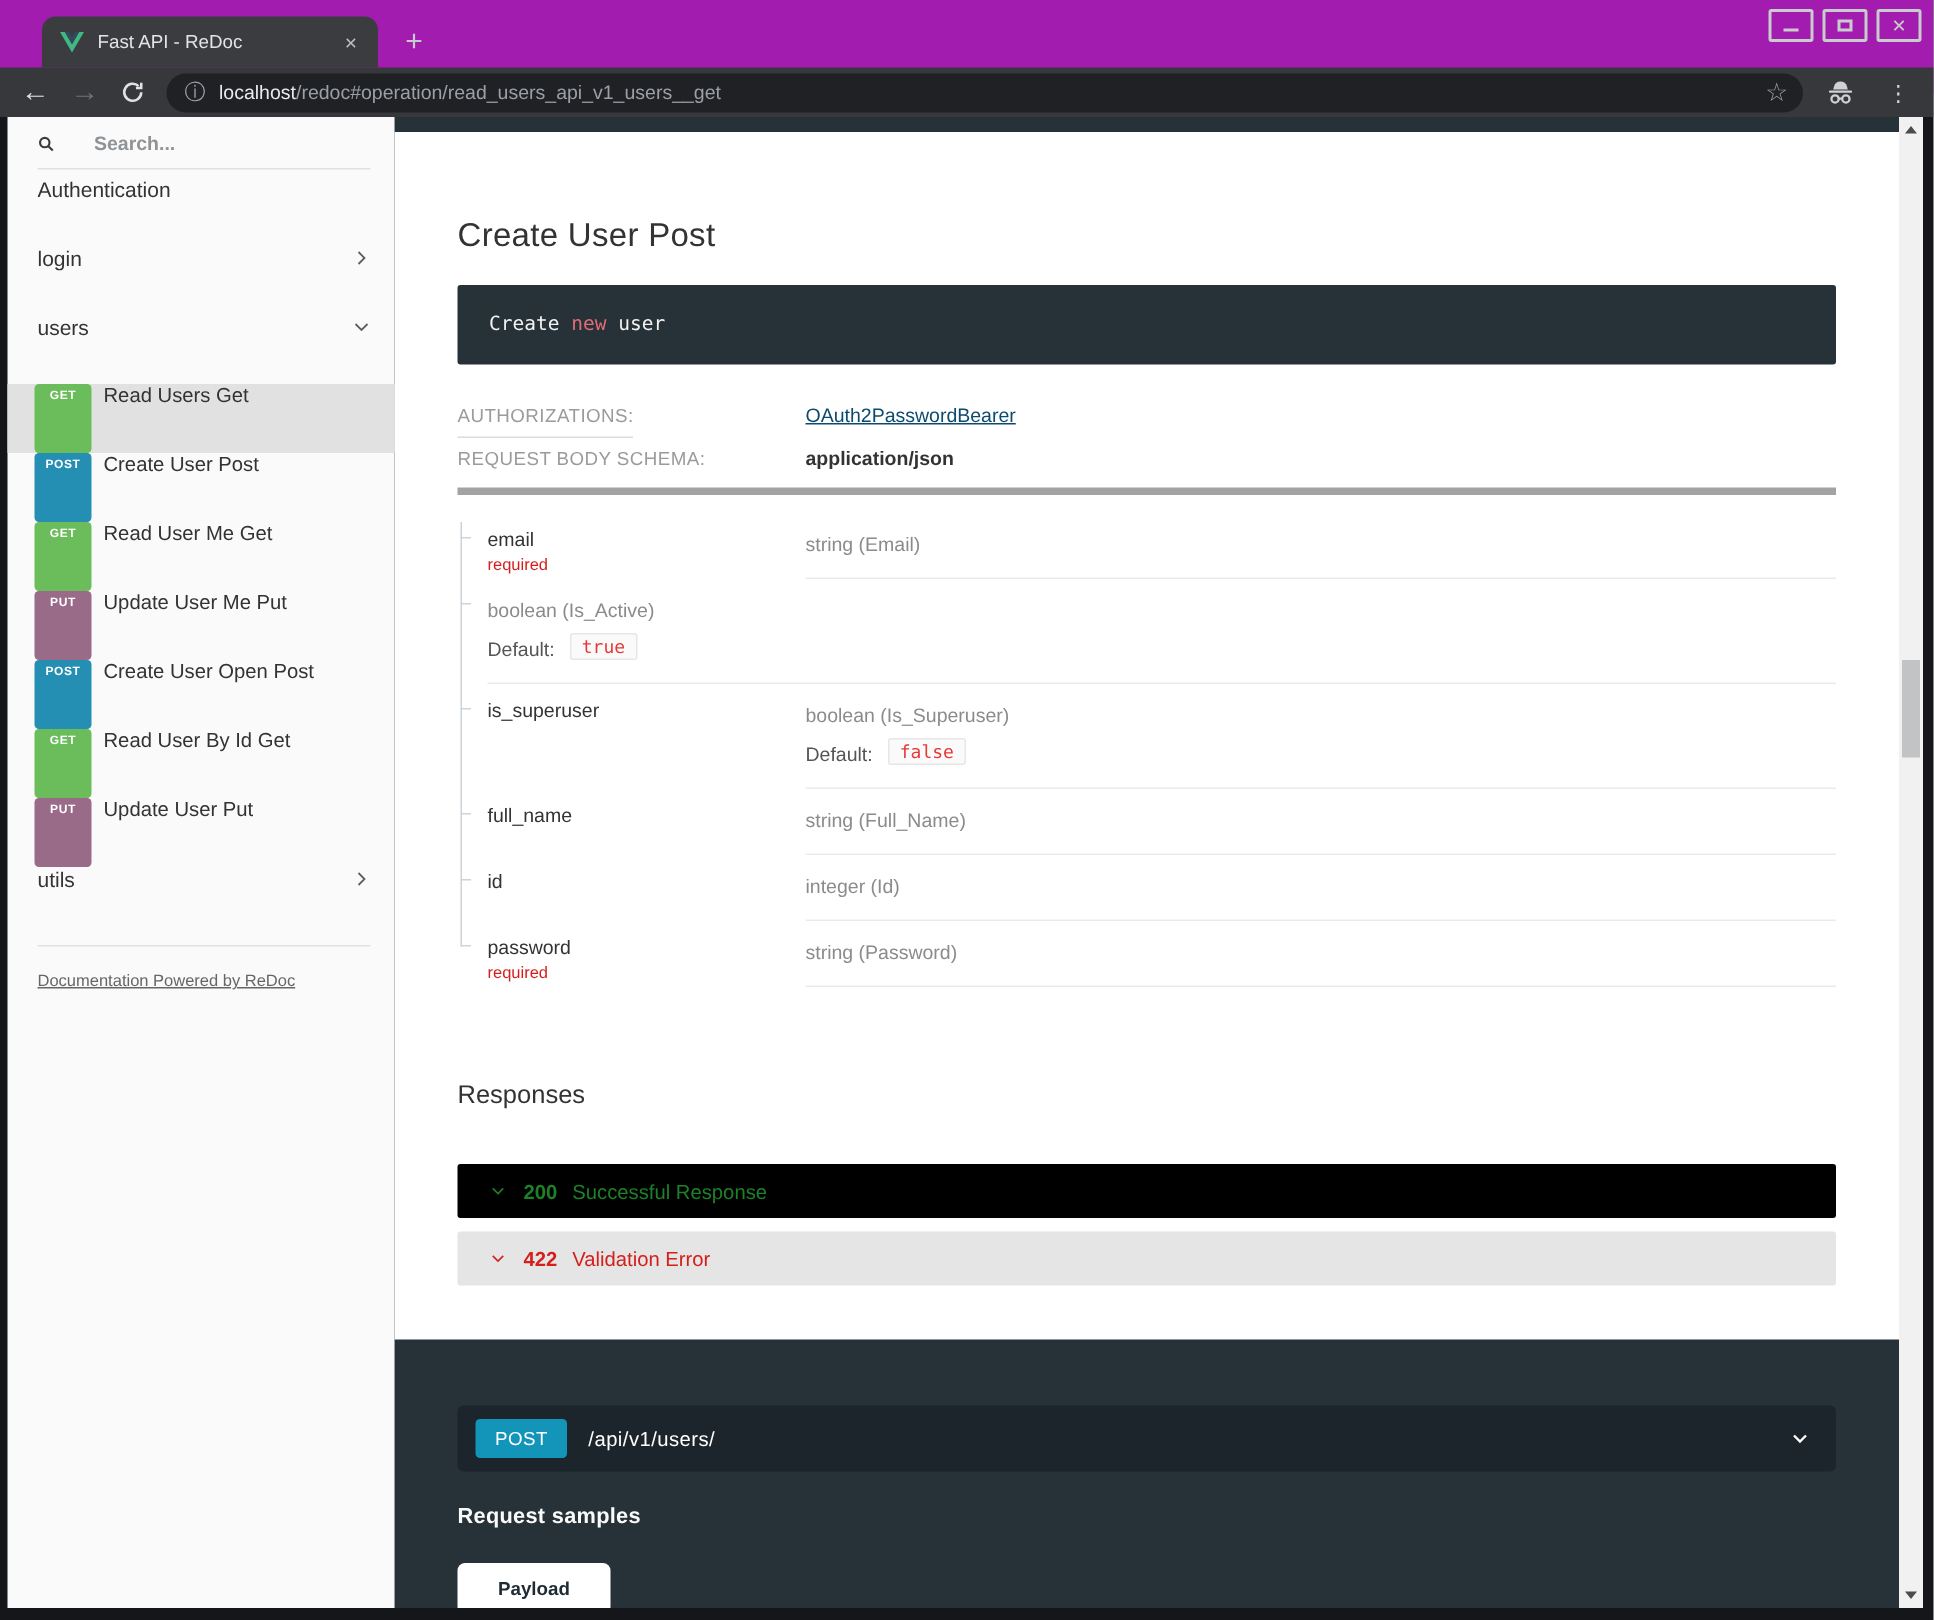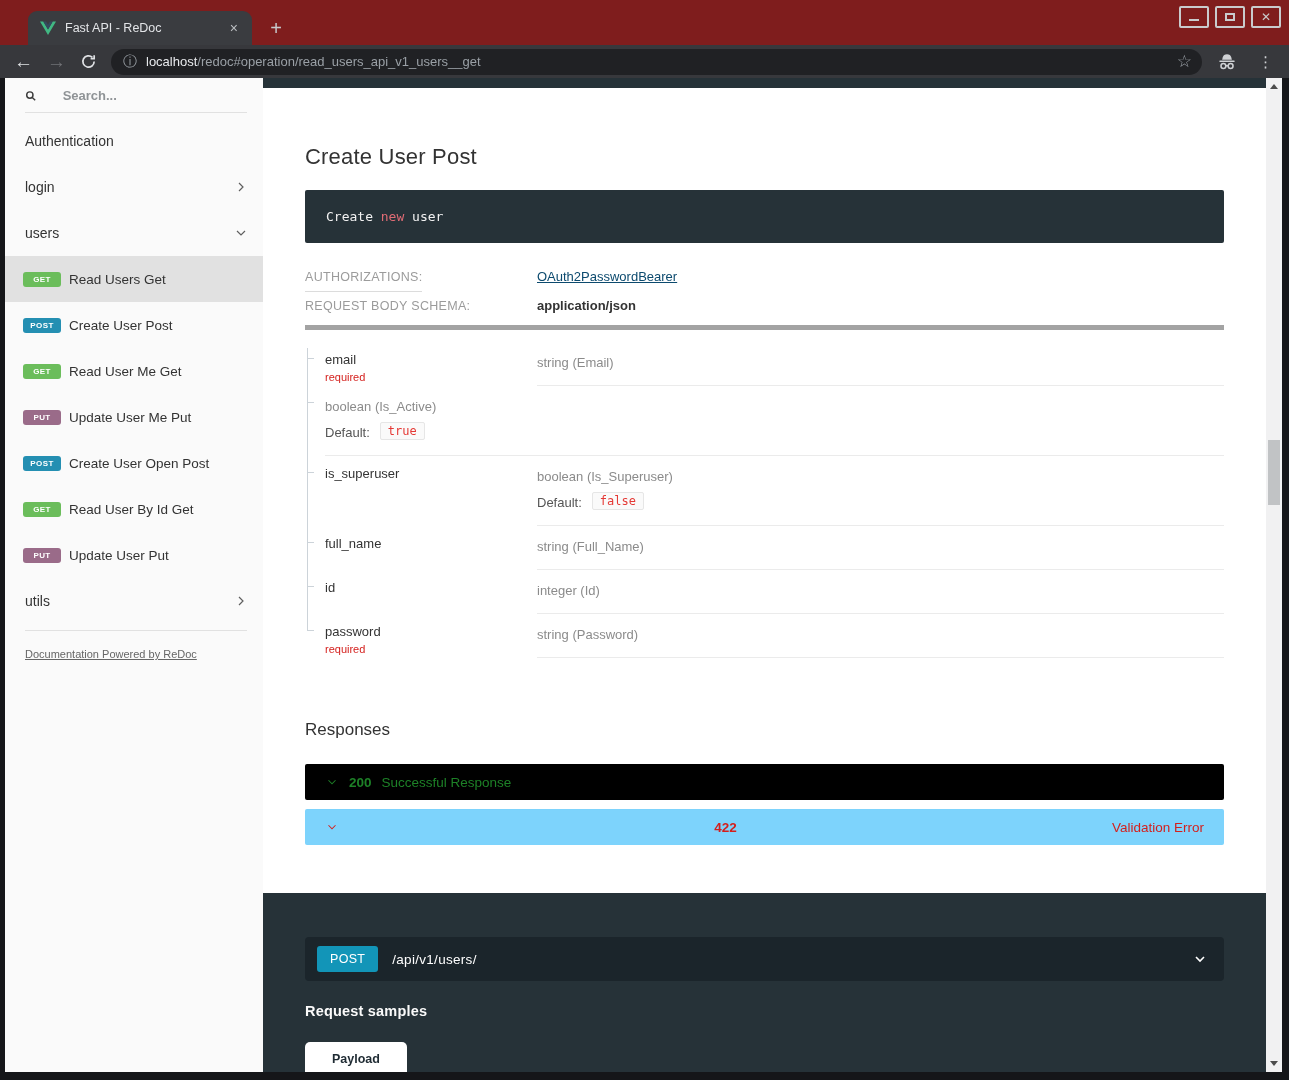--- a/index.html
+++ b/index.html
@@ -5,21 +5,21 @@
   * { margin:0; padding:0; box-sizing:border-box; }
   html,body { width:1289px; height:1080px; }
   body {
     position:relative;
     background:#151619;
     font-family:"Liberation Sans", sans-serif;
     overflow:hidden;
   }
 
   
-  .tabbar { position:absolute; top:0; left:0; right:0; height:62px; background:#7f1d1d; }
+  .tabbar { position:absolute; top:0; left:0; right:0; height:62px; background:#a21caf; }
   .tab {
     position:absolute; left:28px; top:11px; width:224px; height:34px;
     background:#3a3c40; border-radius:9px 9px 0 0;
     display:flex; align-items:center; padding:0 10px 0 12px; gap:9px;
   }
   .favicon { width:16px; height:16px; flex:0 0 auto; }
   .tab-title { color:#e2e4e7; font-size:12.5px; flex:1; white-space:nowrap; overflow:hidden; }
   .tab-close { color:#bcbfc2; font-size:14px; line-height:1; padding:2px 4px; }
   .newtab { position:absolute; left:262px; top:14px; color:#c8cacd; font-size:20px; width:28px; height:28px; display:flex; align-items:center; justify-content:center; }
   .win-controls { position:absolute; right:8px; top:6px; display:flex; gap:6px; }
@@ -56,21 +56,21 @@
 
   
   .sidebar { position:absolute; left:5px; top:0; bottom:0; width:258px; background:#fafafa; }
   .search-row { position:absolute; top:10px; left:20px; right:16px; display:flex; align-items:center; gap:26px;
                 border-bottom:1px solid #e1e1e1; padding-bottom:9px; }
   .search-ico { width:14px; height:14px; display:block; }
   .search-input { border:none; outline:none; background:transparent; font-family:"Liberation Sans",sans-serif;
                   font-size:13px; font-weight:600; color:#555; width:100%; }
   .search-input::placeholder { color:#8f9396; font-weight:600; }
   .side-menu { position:absolute; top:40px; left:0; right:0; }
-  .side-item { height:46px; display:flex; align-items:center; padding:0 14px 0 20px; cursor:pointer;
+  .side-item { height:46px; display:flex; padding:0 14px 0 20px; cursor:pointer;
                font-size:14px; color:#333; }
   .side-item.op { padding-left:18px; font-size:13.5px; }
   .side-item.active { background:#e1e1e1; }
   .badge {
     width:38px; flex:0 0 auto; margin-right:8px; text-align:center;
     font-size:8px; font-weight:bold; letter-spacing:.4px; color:#fff;
     padding:3px 0; border-radius:3px; font-family:"Liberation Sans",sans-serif;
   }
   .side-label { flex:1; white-space:nowrap; overflow:hidden; }
   .chev { width:16px; height:16px; flex:0 0 auto; color:#5f5f5f; }
@@ -108,27 +108,27 @@
   .fn { font-size:13px; color:#333; }
   .f-req { font-size:11px; color:#d41f1c; margin-top:4px; }
   .f-type { flex:1; padding:13px 0 15px; border-bottom:1px solid #ebebeb; }
   .ft { font-size:13px; color:#8b8b8b; }
   .f-default { margin-top:8px; display:flex; align-items:flex-end; gap:10px; font-size:13px; color:#555; }
   .dchip {
     font-family:"DejaVu Sans Mono", monospace; font-size:12px; color:#e53935;
     background:#fafafa; border:1px solid #e6e6e6; border-radius:2px; padding:1px 7px;
   }
 
-  .responses h3 { margin-top:62px; font-size:17px; font-weight:500; color:#333; margin-bottom:24px; }
+  .responses h3 { margin-top:62px; font-size:17px; font-weight:500; color:#333; margin-bottom:36px; }
   .resp {
     height:36px; border-radius:2px; margin-bottom:9px;
     display:flex; align-items:center; gap:10px; padding:0 20px; font-size:13.5px; cursor:pointer;
   }
   .resp.success { background:#000000; color:#1d8127; }
-  .resp.error   { background:#7dd3fc; color:#d41f1c;justify-content:space-between; }
+  .resp.error   { background:#e5e5e5; color:#d41f1c; }
   .rchev { width:14px; height:14px; }
   .rchev svg { width:14px; height:14px; display:block; }
   .rcode { font-weight:bold; }
 
   .dark-section { position:absolute; left:0; right:0; top:815px; bottom:0; background:#263238; padding:0 42px; }
   .endpoint-bar {
     margin-top:44px; height:44px; background:#1b252b; border-radius:4px;
     display:flex; align-items:center; padding:0 16px 0 12px; cursor:pointer;
   }
   .http-badge {

